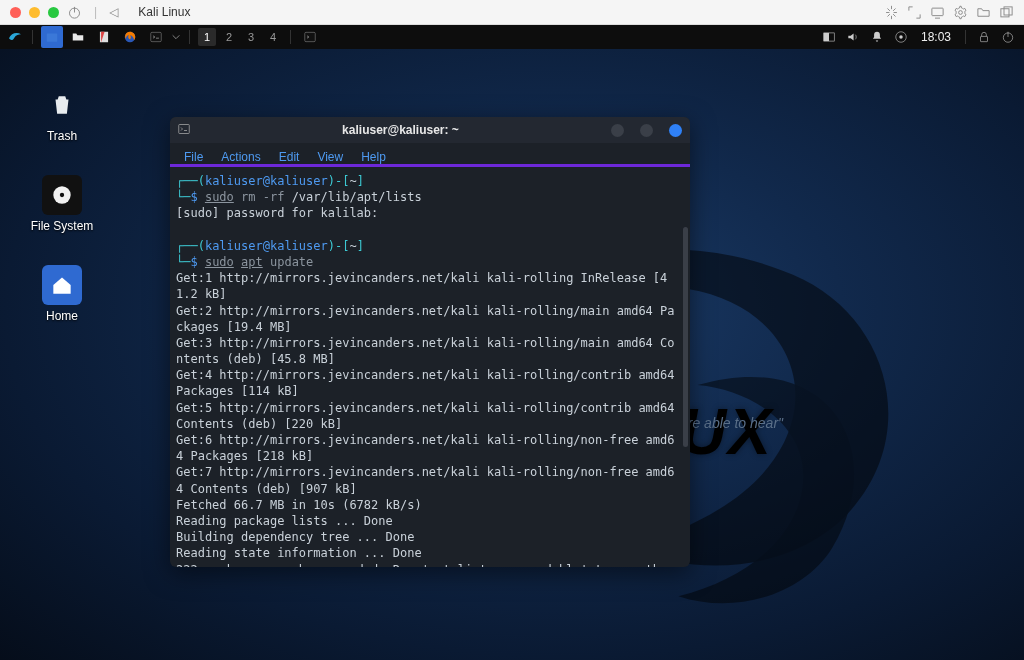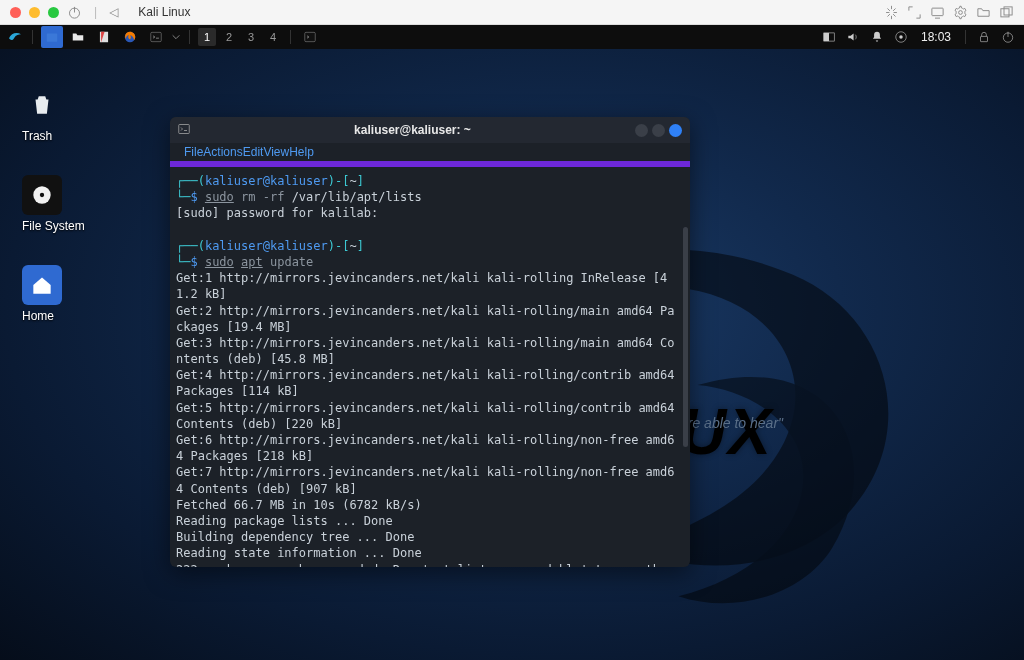--- a/index.html
+++ b/index.html
@@ -53,38 +53,38 @@
   .launcher{width:22px;height:22px;display:flex;align-items:center;justify-content:center;border-radius:2px}
   .launcher.active{background:#2f6ad1}
   .launcher svg{width:14px;height:14px}
   .ws{width:18px;height:18px;display:flex;align-items:center;justify-content:center;color:#999;font-size:11px;border-radius:2px}
   .ws.active{background:#2a2a2a;color:#fff}
   .panel .spacer{flex:1}
   .panel .tray-icon{width:20px;display:flex;align-items:center;justify-content:center;color:#ccc}
   .panel .tray-icon svg{width:14px;height:14px;fill:currentColor}
   .panel .clock{font-size:12px;color:#eee;margin:0 6px}
   
-  .dicon{position:absolute;width:80px;display:flex;flex-direction:column;gap:4px;color:#fff;font-size:12px;text-shadow:0 1px 2px #000}
+  .dicon{position:absolute;width:80px;display:flex;flex-direction:column;align-items:center;gap:4px;color:#fff;font-size:12px;text-shadow:0 1px 2px #000}
   .dicon .box{width:40px;height:40px;border-radius:6px;display:flex;align-items:center;justify-content:center;background:#111}
   .dicon .box svg{width:26px;height:26px;fill:#e8e8e8}
   
   .term{
     position:absolute; left:170px; top:92px; width:520px; height:450px;
     background:#1c2128; border-radius:6px; box-shadow:0 6px 24px rgba(0,0,0,.5);
     display:flex; flex-direction:column; overflow:hidden; color:#c9d1d9;
     font-family: "DejaVu Sans Mono","Menlo","Consolas",monospace; font-size:12px;
   }
-  .term-titlebar{height:26px;background:#232831;display:flex;align-items:center;padding:0 8px;gap:4px}
+  .term-titlebar{height:26px;background:#232831;display:flex;align-items:center;padding:0 8px;gap:16px}
   .term-titlebar .t-icon svg{width:12px;height:12px;stroke:#aaa;fill:none}
   .term-titlebar .t-title{flex:1;text-align:center;color:#e8e8e8;font-size:12px;font-weight:600;font-family:-apple-system,Arial,sans-serif}
   .term-dot{width:13px;height:13px;border-radius:50%}
   .term-dot.min{background:#3a3f48}
   .term-dot.max{background:#3a3f48}
   .term-dot.close{background:#2f81f7}
-  .term-menubar{height:24px;display:flex;align-items:center;padding:0 14px;border-bottom:6px solid #6d28d9;font-family:-apple-system,Arial,sans-serif;font-size:12px;color:#4e9af1}
+  .term-menubar{height:24px;display:flex;align-items:flex-end;gap:18px;padding:0 14px;border-bottom:3px solid #6d28d9;font-family:-apple-system,Arial,sans-serif;font-size:12px;color:#4e9af1}
   .term-body{flex:1;overflow:hidden;position:relative;padding:6px 10px 6px 6px;line-height:1.35}
   .term-scroll{position:absolute;right:2px;top:60px;width:5px;height:220px;background:#3a3f48;border-radius:3px}
   .prompt-line{white-space:pre}
   .c-cyan{color:#3dc9d3}
   .c-blue{color:#4e9af1}
   .c-grey{color:#8b949e}
   .c-ylw{color:#c9d1d9}
   .c-und{text-decoration:underline}
 </style>
 </head>

